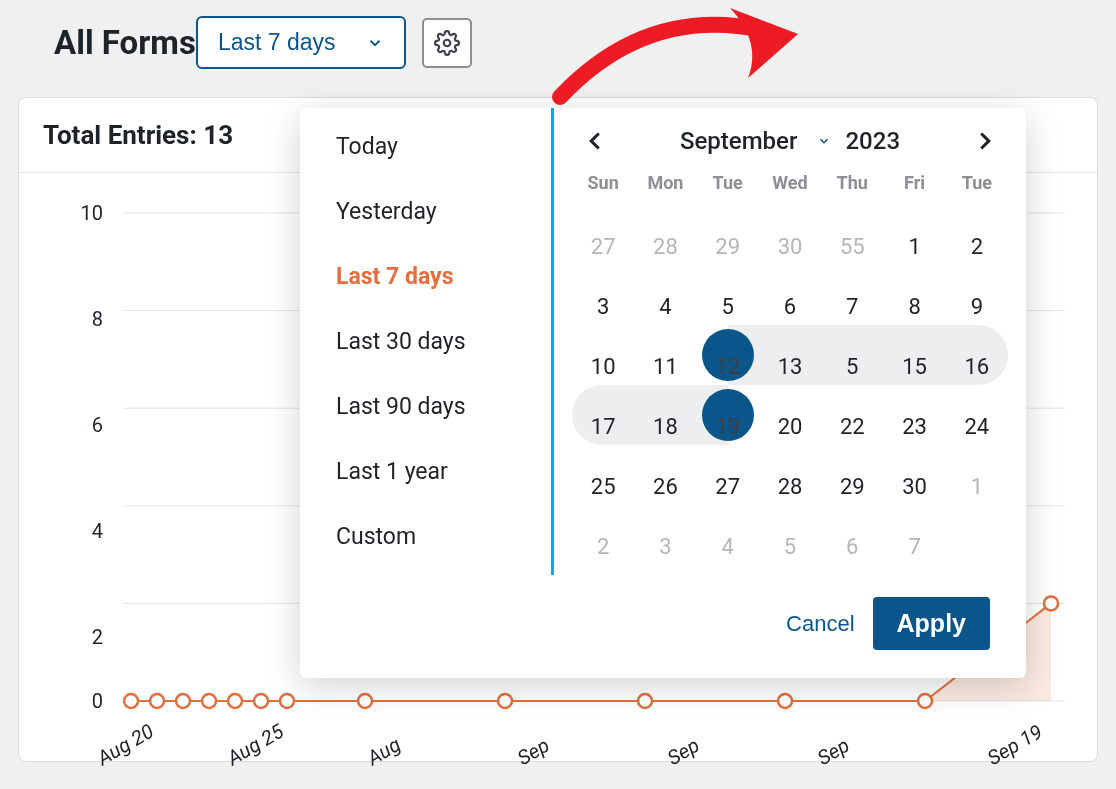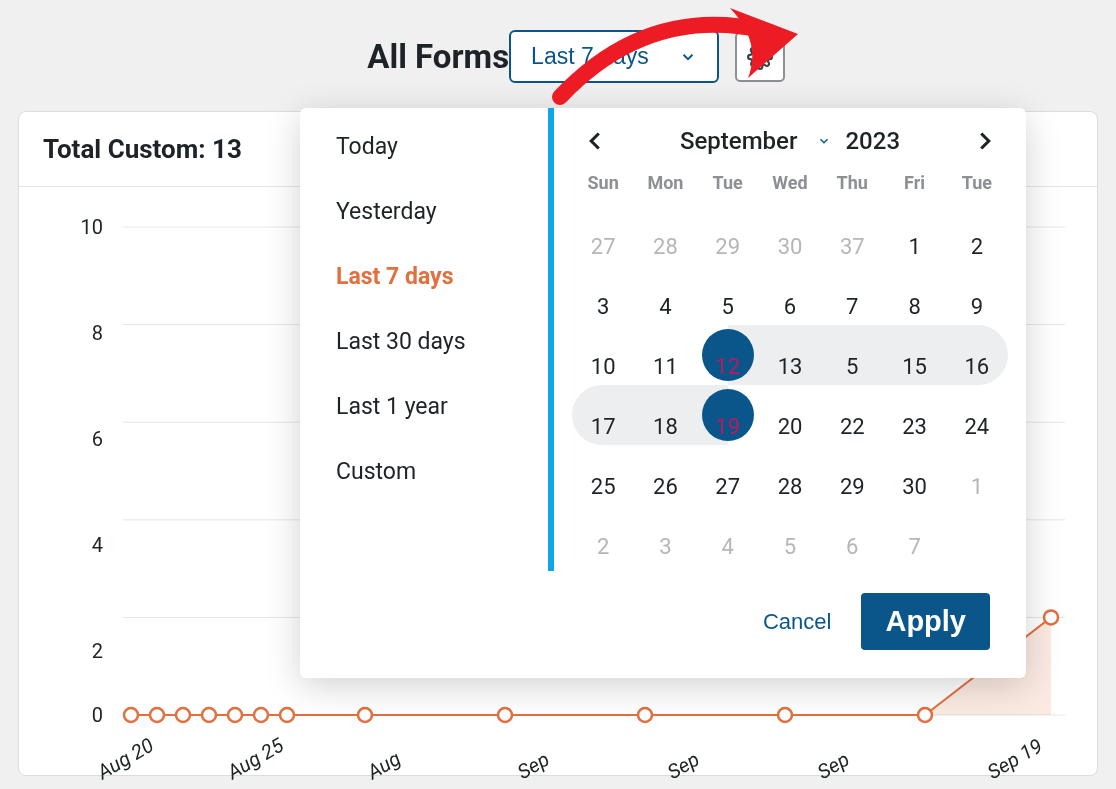--- a/index.html
+++ b/index.html
@@ -9,22 +9,22 @@
     width: 1116px;
     height: 789px;
     position: relative;
     overflow: hidden;
   }
 
   
   .header {
     display: flex;
     align-items: center;
-    justify-content: center;
-    padding: 30px 18px 18px 22px;
+    justify-content: flex-start;
+    padding: 16px 18px 18px 22px;
     margin-left: 32px;
   }
   .page-title {
     font-size: 33px;
     font-weight: 700;
     color: #1d2327;
   }
   .header-right {
     display: flex;
     align-items: center;
@@ -122,21 +122,21 @@
     background: #fff;
     border-radius: 6px;
     box-shadow: 0 8px 36px rgba(0,0,0,0.18);
     z-index: 50;
     display: flex;
     flex-direction: column;
   }
   .popover-body { display: flex; }
   .preset-list {
     width: 254px;
-    border-right: 6px solid #0ea5e9;
+    border-right: 3px solid #0ea5e9;
     padding: 6px 0;
   }
   .preset-item {
     padding: 19px 36px;
     font-size: 23px;
     color: #1d2327;
     cursor: pointer;
   }
   .preset-item.active { color: #e26f3d; font-weight: 700; }
 
@@ -187,52 +187,52 @@
   .day.range-left  { border-top-left-radius: 30px; border-bottom-left-radius: 30px; }
   .day.range-right { border-top-right-radius: 30px; border-bottom-right-radius: 30px; text-align: right; }
   .day.endpoint::before {
     content: "";
     position: absolute;
     width: 52px; height: 52px;
     background: #0a568b;
     border-radius: 50%;
     z-index: 1;
   }
-  .day.endpoint { color: #be185d; }
+  .day.endpoint { color: #404040; }
   .day.endpoint.half-right::after {
     content:"";
     position:absolute;
     left:50%; top:0; right:0; bottom:0;
     background:#eceef0;
     z-index:0;
   }
   .day.endpoint.half-left::after {
     content:"";
     position:absolute;
     left:0; top:0; right:50%; bottom:0;
     background:#eceef0;
     z-index:0;
   }
 
   .popover-footer {
     display: flex;
     justify-content: flex-end;
-    gap: 30px;
+    gap: 18px;
     padding: 22px 36px 28px;
     align-items: center;
   }
   .link-btn {
     background: none; border: none;
     color: #0a568b; font-size: 22px; font-weight: 500;
     cursor: pointer;
   }
   .primary-btn {
     background: #0a568b; color: #fff;
     border: none; border-radius: 4px;
-    font-size: 29px; font-weight: 600;
+    font-size: 25px; font-weight: 600;
     padding: 12px 24px;
     cursor: pointer;
   }
 
   
   .red-arrow {
     position: absolute;
     top: -8px;
     left: 530px;
     z-index: 100;
@@ -260,21 +260,21 @@
   </div>
 </div>
 
 <svg class="red-arrow" width="290" height="120" viewBox="0 0 290 120">
   <path d="M30,105 Q120,10 240,40" stroke="#ed1c24" stroke-width="16" fill="none" stroke-linecap="round"></path>
   <path d="M200,16 L268,42 L218,86 Q232,50 200,16 Z" fill="#ed1c24"></path>
 </svg>
 
 <div class="card">
   <div class="card-header">
-    <span>Total Custom: </span><span>13</span>
+    <span>Total Entries: </span><span>13</span>
   </div>
   <div class="card-body">
     <div class="chart-wrap">
       <div id="y-labels">
           <div class="y-label lbl-10">10</div>
           <div class="y-label lbl-8">8</div>
           <div class="y-label lbl-6">6</div>
           <div class="y-label lbl-4">4</div>
           <div class="y-label lbl-2">2</div>
           <div class="y-label lbl-0">0</div>
@@ -315,20 +315,21 @@
   </div>
 </div>
 
 <div class="popover">
   <div class="popover-body">
     <div class="preset-list" id="preset-list">
         <div class="preset-item">Today</div>
         <div class="preset-item">Yesterday</div>
         <div class="preset-item active">Last 7 days</div>
         <div class="preset-item">Last 30 days</div>
+        <div class="preset-item">Last 90 days</div>
         <div class="preset-item">Last 1 year</div>
         <div class="preset-item">Custom</div>
       </div>
     <div class="calendar">
       <div class="cal-header">
         <svg class="cal-nav" viewBox="0 0 24 24">
             <polyline points="15 18 9 12 15 6"></polyline>
           </svg>
         <div class="cal-title">
           <span class="cal-month">
@@ -357,21 +358,21 @@
           <div class="day other">
             <span class="num">28</span>
           </div>
           <div class="day other">
             <span class="num">29</span>
           </div>
           <div class="day other">
             <span class="num">30</span>
           </div>
           <div class="day other">
-            <span class="num">37</span>
+            <span class="num">55</span>
           </div>
           <div class="day">
             <span class="num">1</span>
           </div>
           <div class="day">
             <span class="num">2</span>
           </div>
           <div class="day">
             <span class="num">3</span>
           </div>

